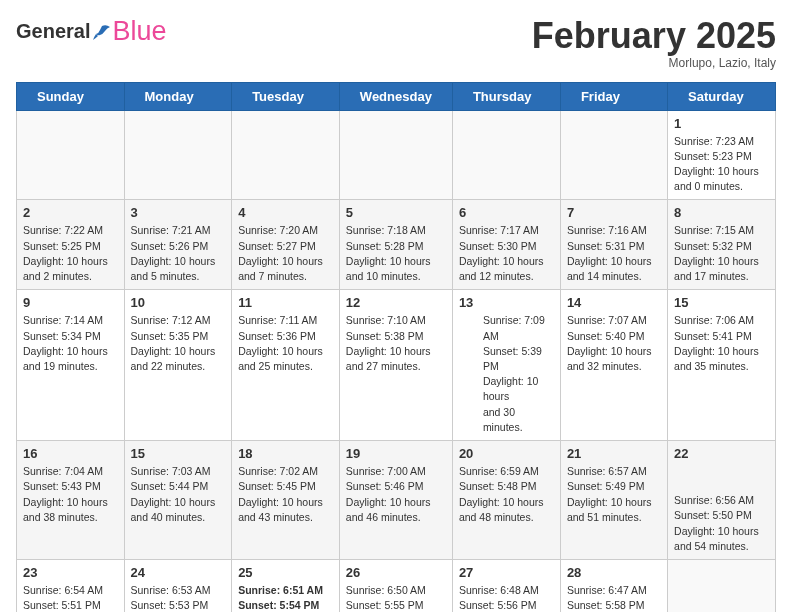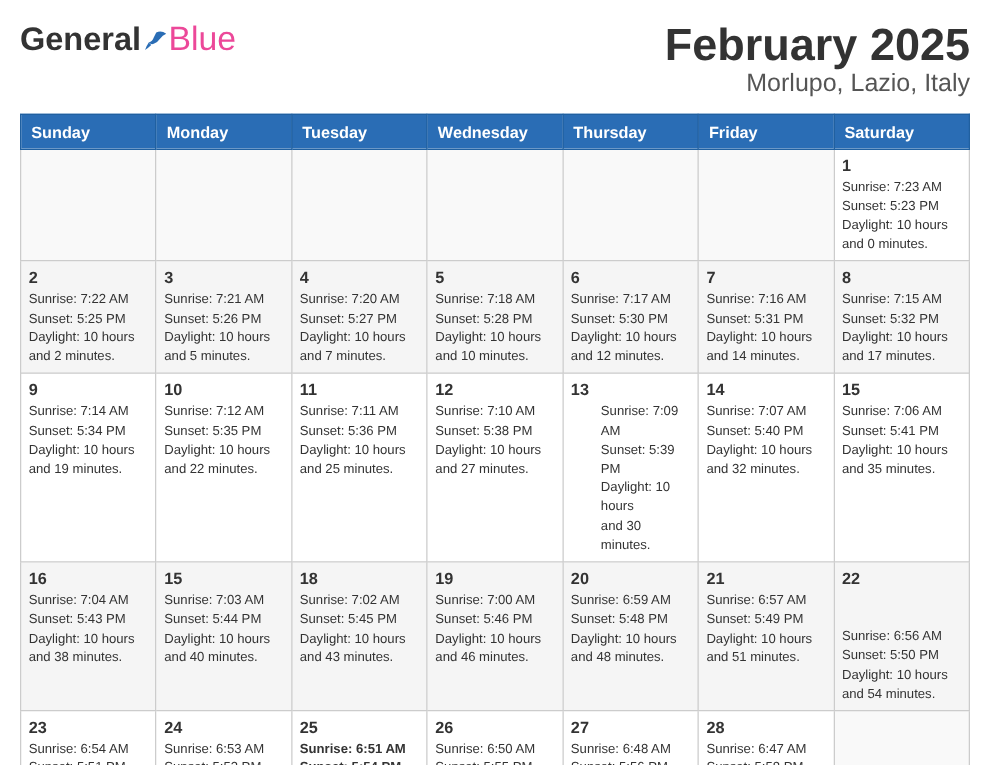--- a/index.html
+++ b/index.html
@@ -19,21 +19,21 @@
     .logo {
       display: flex;
       flex-direction: column;
       align-items: flex-start;
     }
     .logo-text {
       display: flex;
       align-items: center;
     }
     .logo-general {
-      font-size: 26px;
+      font-size: 20px;
       font-weight: bold;
       color: #333;
     }
     .logo-blue {
       font-size: 27px;
       font-weight: normal;
       color: #ec4899;
     }
     .logo-bird {
       width: 20px;
@@ -44,34 +44,34 @@
       text-align: right;
     }
     .month-title h1 {
       font-size: 36px;
       font-weight: bold;
       color: #333;
       line-height: 1.1;
       margin-left: 43px;
     }
     .month-title h2 {
-      font-size: 20px;
+      font-size: 12px;
       font-weight: normal;
       color: #555;
     }
     .calendar {
       width: 100%;
       border-collapse: collapse;
       border: 1px solid #ccc;
     }
     .calendar th {
       background: #2a6db5;
       color: #fff;
       text-align: left;
-      padding: 6px 8px;
+      padding: 6px 20px;
       font-size: 13px;
       font-weight: bold;
       border: 1px solid #2060a0;
     }
     .calendar td {
       border: 1px solid #ccc;
       vertical-align: top;
       padding: 5px 6px;
       width: calc(100%/7);
       height: 88px;

